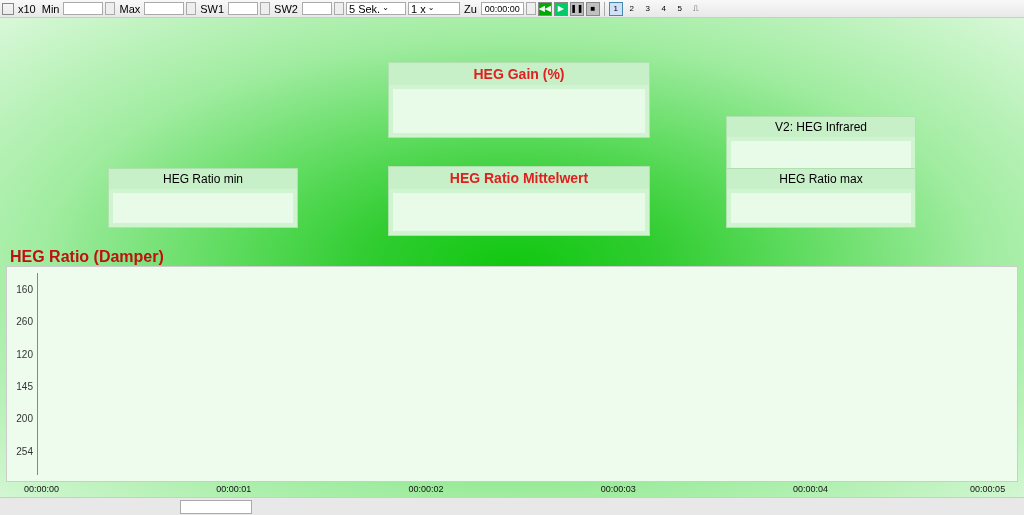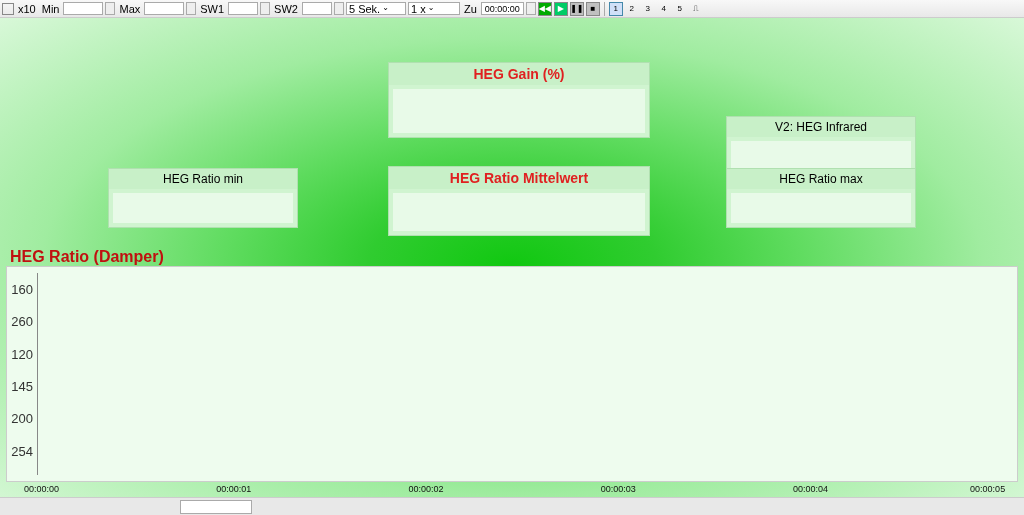--- a/index.html
+++ b/index.html
@@ -81,21 +81,21 @@
 
 .chart-title {
   position: absolute; left: 10px; top: 230px;
   font-size: 16px; font-weight: bold; color: #c01010;
 }
 .chart-area {
   position: absolute; left: 6px; top: 248px; right: 6px; height: 216px;
   background: #eefcee; border: 1px solid #ccc;
 }
 .yaxis { position: absolute; left: 0; top: 6px; bottom: 6px; width: 30px; }
-.ytick { position: absolute; right: 4px; font-size: 13px; color: #333; transform: translateY(-50%); }
+.ytick { position: absolute; right: 4px; font-size: 10px; color: #333; transform: translateY(-50%); }
 .yaxis-line { position: absolute; left: 30px; top: 6px; bottom: 6px; width: 1px; background: #888; }
 .plot { position: absolute; left: 30px; right: 6px; top: 6px; bottom: 6px; }
 
 .xaxis {
   position: absolute; left: 6px; right: 6px; top: 466px; height: 14px;
 }
 .xtick { position: absolute; font-size: 9px; color: #111; transform: translateX(-50%); }
 
 .statusbar {
   position: absolute; left: 0; right: 0; bottom: 0; height: 18px;

